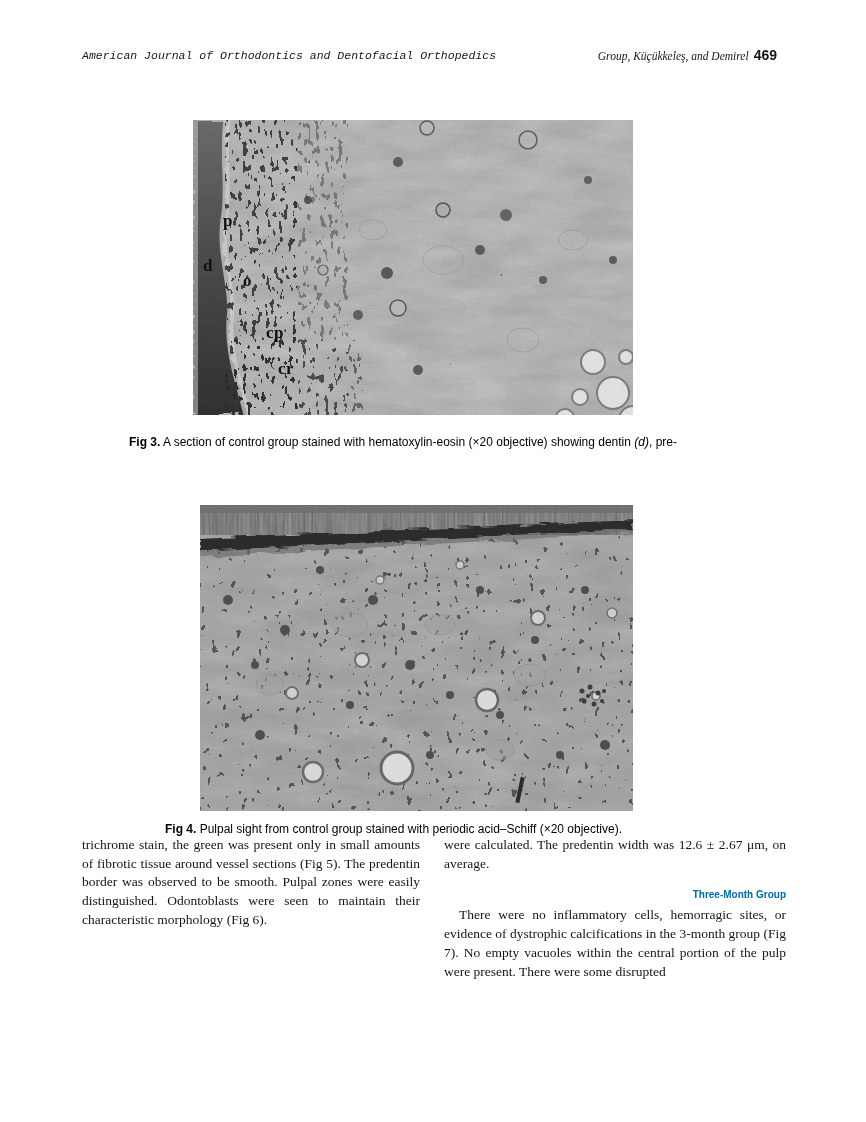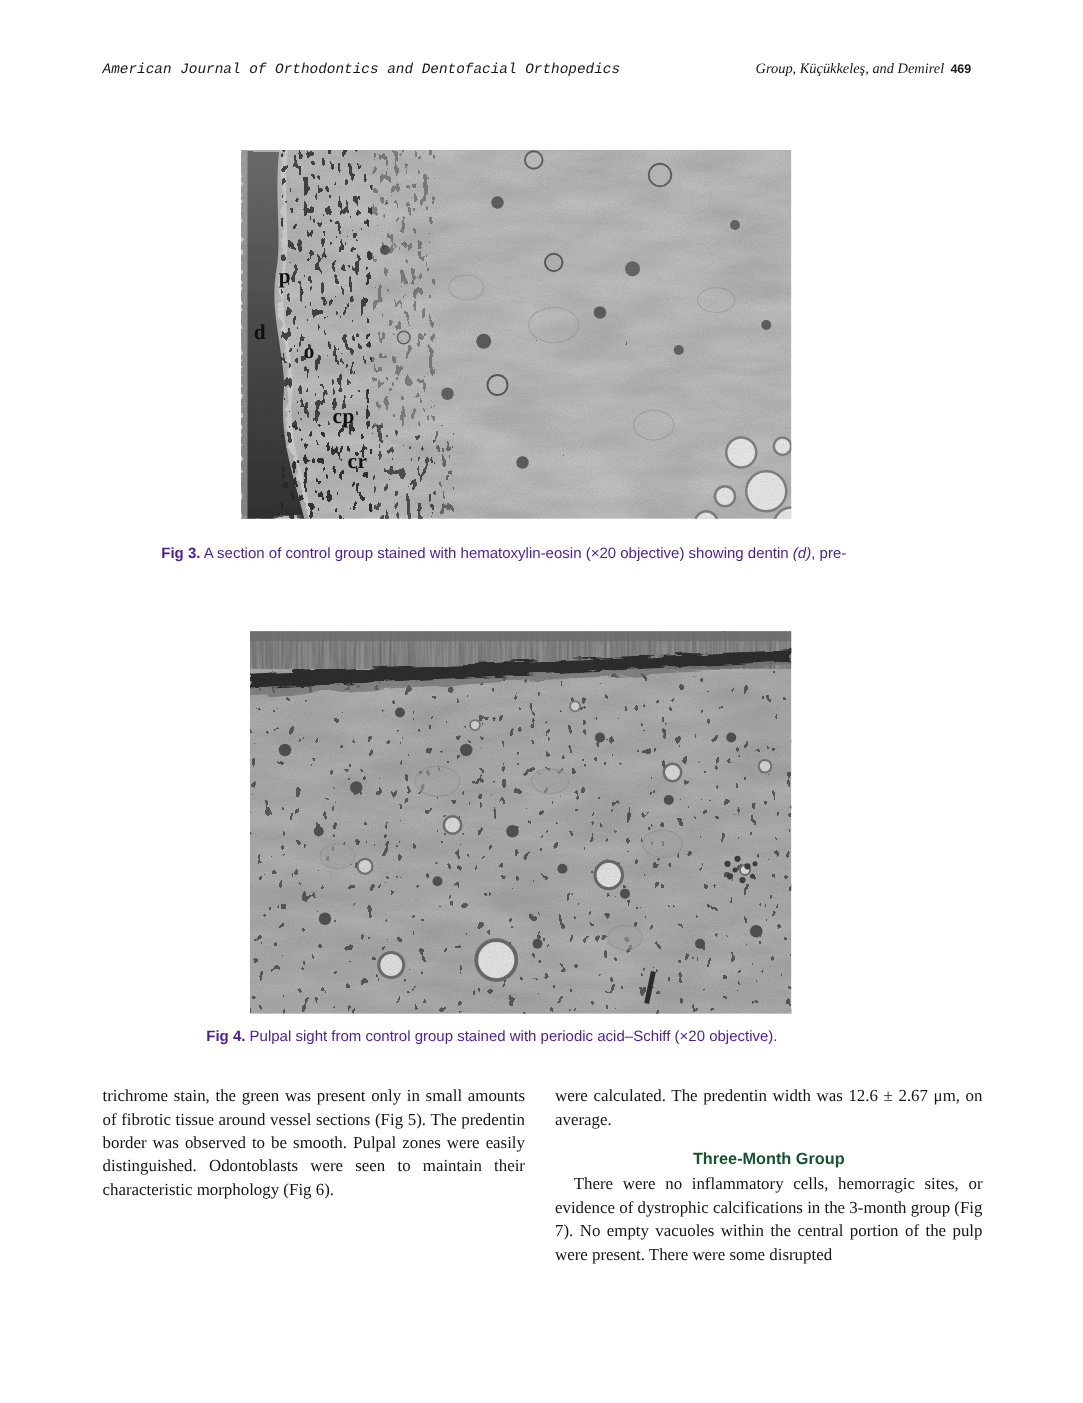--- a/index.html
+++ b/index.html
@@ -6,47 +6,47 @@
   .page{
     position:relative;width:866px;height:1122px;background:#ffffff;
     font-family:"Liberation Serif", serif;color:#111;overflow:hidden;
   }
   .b{font-weight:bold;}
   .i{font-style:italic;}
   
   .hdr-left{position:absolute;left:82px;top:49px;font-size:11.5px;line-height:13.5px;font-style:italic;color:#161616;font-family:Liberation Mono, monospace;}
   .hdr-right{position:absolute;right:89px;top:49px;font-size:11.5px;line-height:13.5px;color:#161616;white-space:nowrap;}
   .hdr-right .authors{font-style:italic;}
-  .hdr-right .pagenum{font-family:"Liberation Sans", sans-serif;font-weight:bold;font-size:10px;font-style:normal;margin-left:5px;}
+  .hdr-right .pagenum{font-family:"Liberation Sans", sans-serif;font-weight:bold;font-size:14px;font-style:normal;margin-left:5px;}
   
   .fig{position:absolute;margin:0;padding:0;}
   .fig svg{display:block;}
   #fig3{left:193px;top:120px;width:440px;height:295px;}
   #fig4{left:200px;top:505px;width:433px;height:306px;}
   .fig-lab{
     position:absolute;font-family:"Liberation Serif", serif;font-weight:bold;
     font-size:17px;line-height:17px;color:#101010;letter-spacing:0.5px;
   }
   
   .caption{
     position:absolute;font-family:"Liberation Sans", sans-serif;
-    font-size:12px;line-height:17px;color:#4c1d95;
+    font-size:12px;line-height:17px;color:#000000;
   }
   .cap3{left:129px;top:434px;width:625px;}
   .cap4{left:165px;top:821px;width:600px;}
   .cap-line{white-space:pre;}
   
-  .col{position:absolute;top:868px;font-size:13.5px;line-height:18.7px;text-align:justify;color:#151515;}
+  .col{position:absolute;top:836px;font-size:13.5px;line-height:18.7px;text-align:justify;color:#151515;}
   .col-left{left:82px;width:338px;}
   .col-right{left:444px;width:342px;}
   .col p{margin:0;}
   .col p.ind{text-indent:15px;}
   .col h3{
     margin:14px 0 4px 0;font-family:"Liberation Sans", sans-serif;
-    font-size:13px;line-height:15px;font-weight:bold;color:#14532d;text-align:center;
+    font-size:10px;line-height:15px;font-weight:bold;color:#0369a1;text-align:right;
   }
 </style>
 </head>
 <body>
 
 <div class="page">
 
   <div class="hdr-left">
     <div>American Journal of Orthodontics and Dentofacial Orthopedics</div>
   </div>

